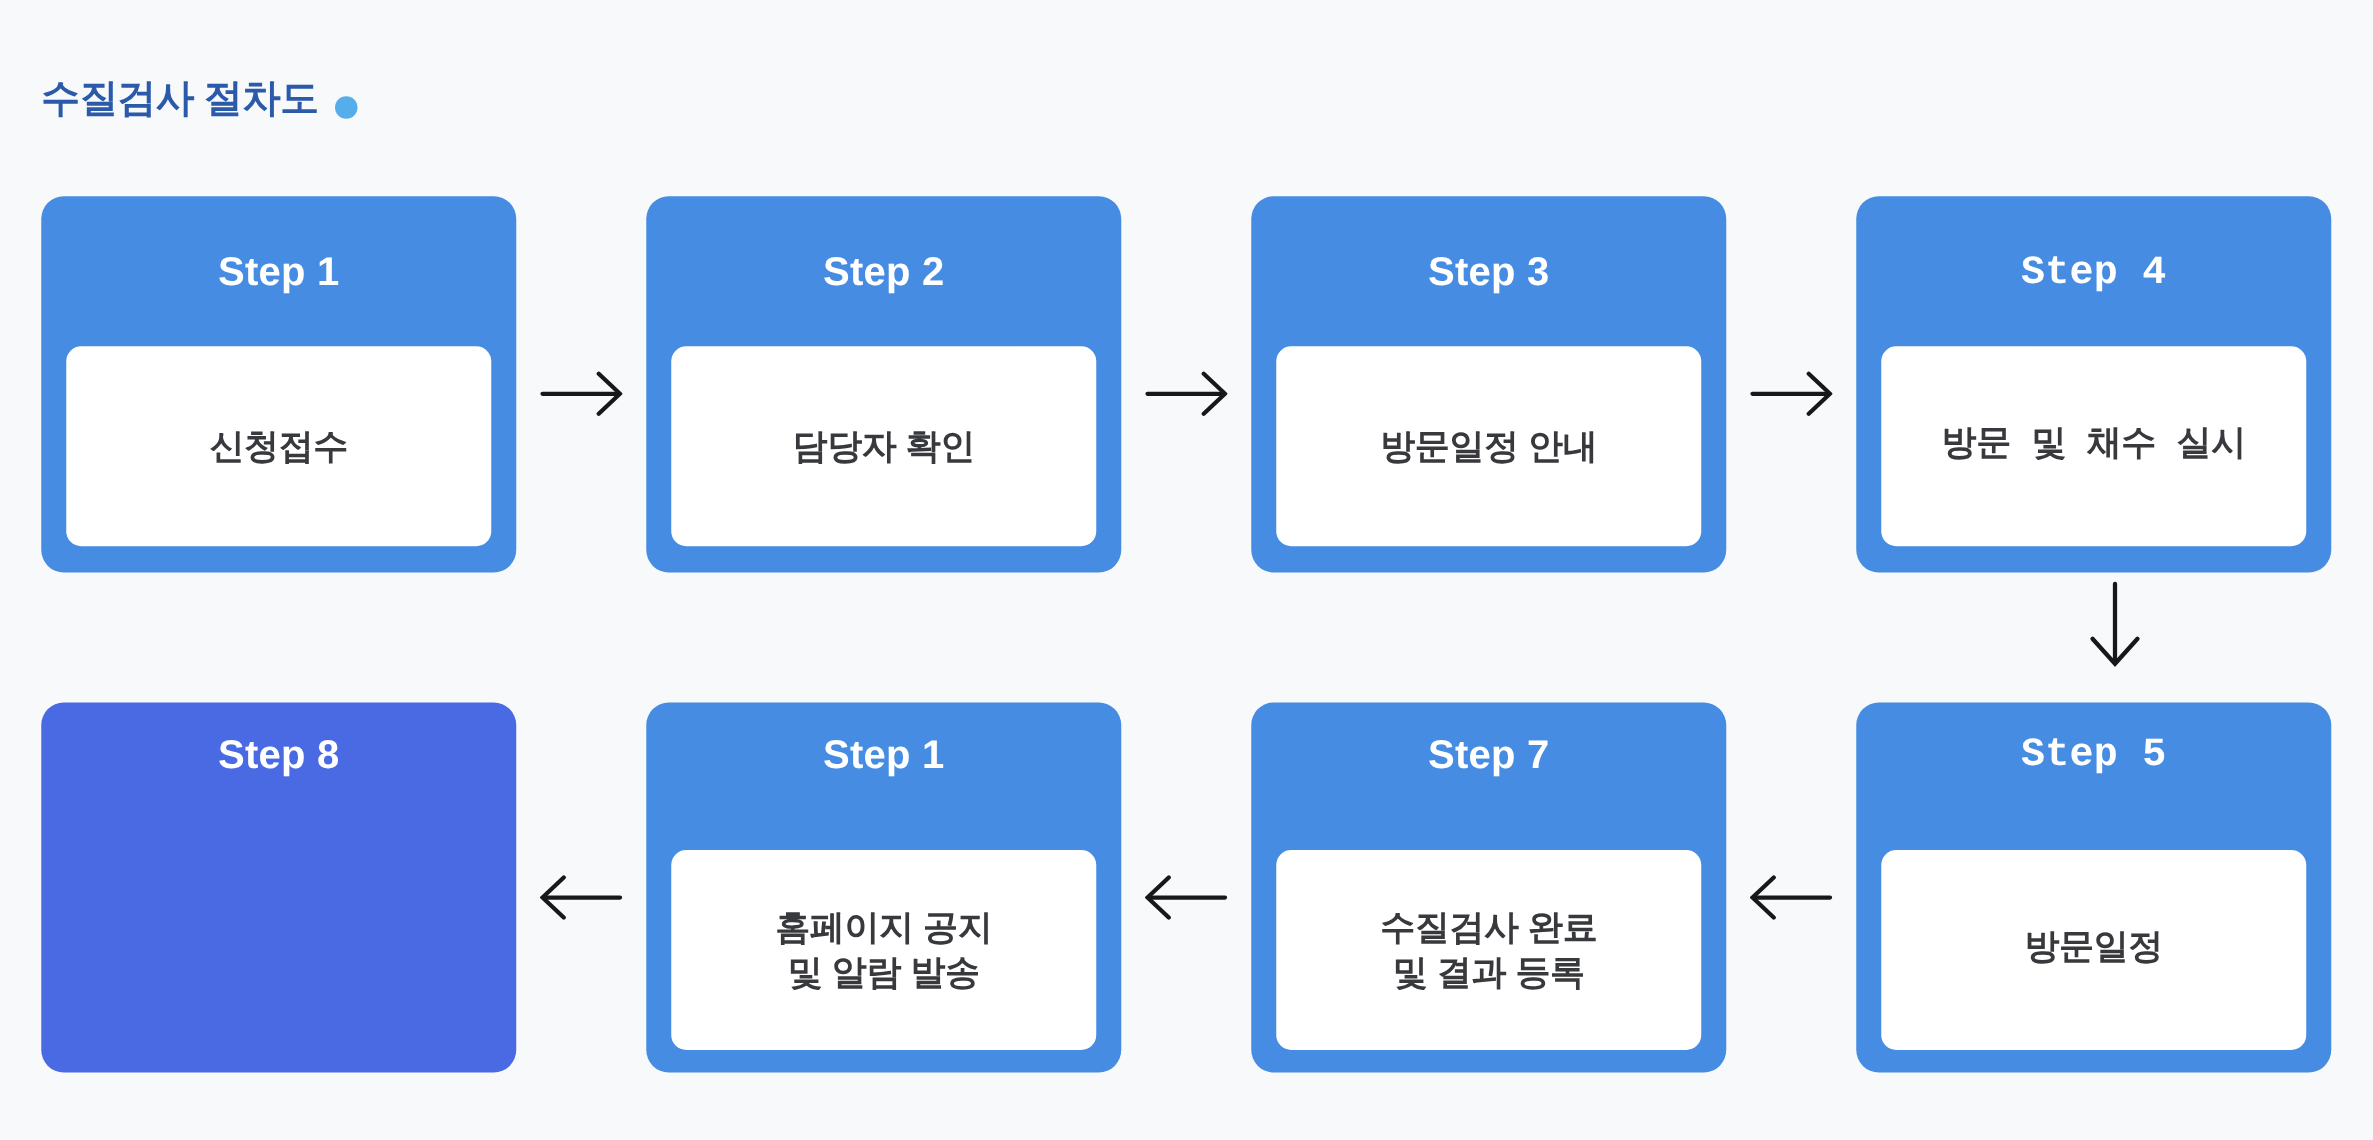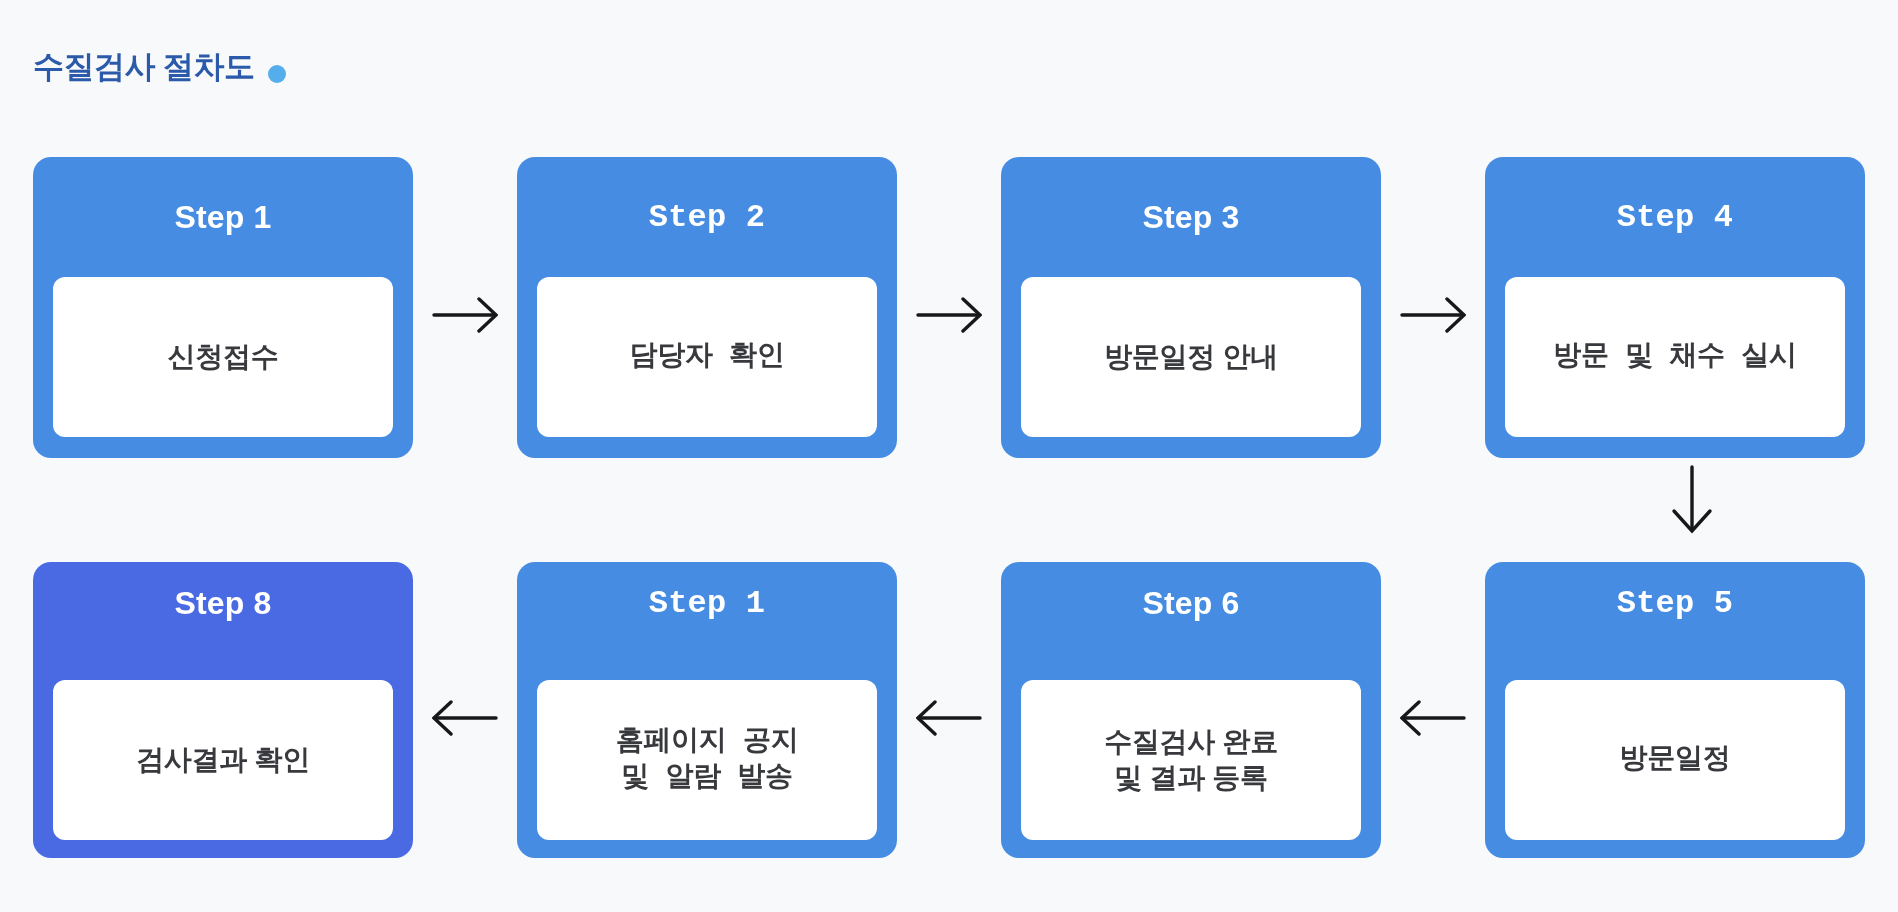--- a/index.html
+++ b/index.html
@@ -21,35 +21,35 @@
     background:var(--background);
     font-family:"Liberation Sans", sans-serif;
     overflow:hidden;
   }
   .title-row{
     position:absolute;left:33px;top:48px;
     display:flex;align-items:flex-end;gap:13px;
   }
   .page-title{
     font-size:31px;font-weight:700;color:var(--title-blue);
-    letter-spacing:-0.5px;line-height:1.2;
+    letter-spacing:-0.5px;line-height:1.2;margin-top:12px;
   }
   .title-dot{
     width:18px;height:18px;border-radius:50%;
     background:var(--dot-blue);margin-bottom:2px;
   }
   .flow{position:absolute;inset:0;}
   .card{
     position:absolute;width:380px;background:var(--box-blue);
     border-radius:18px;
   }
   .card.hl{background:var(--box-highlight);}
   .row1{top:157px;height:301px;}
   .row2{top:562px;height:296px;}
-  .c1{left:33px;}  .c2{left:517px;font-family:Liberation Mono, monospace;}  .c3{left:1001px;}  .c4{left:1485px;font-family:Liberation Mono, monospace;}
+  .c1{left:33px;}  .c2{left:517px;}  .c3{left:1001px;}  .c4{left:1485px;font-family:Liberation Mono, monospace;}
   .card-label{
     position:absolute;left:0;right:0;top:0;
     display:flex;align-items:center;justify-content:center;
     color:var(--step-text);font-size:32px;font-weight:700;
     letter-spacing:0.2px;
   }
   .row1 .card-label{height:120px;}
   .row2 .card-label{height:82px;}
   .card-inner{
     position:absolute;left:20px;right:20px;
@@ -89,29 +89,28 @@
     <div class="card-label">Step 3</div>
     <div class="card-inner">방문일정 안내</div>
   </div>
   <div class="card row1 c4">
     <div class="card-label">Step 4</div>
     <div class="card-inner">방문 및 채수 실시</div>
   </div>
 
   <div class="card row2 c1 hl">
     <div class="card-label">Step 8</div>
-    <div class="card-inner">검사결과 확인</div>
   </div>
   <div class="card row2 c2">
     <div class="card-label">Step 1</div>
     <div class="card-inner">홈페이지 공지
 및 알람 발송</div>
   </div>
   <div class="card row2 c3">
-    <div class="card-label">Step 6</div>
+    <div class="card-label">Step 7</div>
     <div class="card-inner">수질검사 완료
 및 결과 등록</div>
   </div>
   <div class="card row2 c4">
     <div class="card-label">Step 5</div>
     <div class="card-inner">방문일정</div>
   </div>
 
   <span class="arrow ar1 ga">
     <svg width="66" height="56" viewBox="0 0 66 56" fill="none" stroke="#17181a" stroke-width="3.4" stroke-linecap="round" stroke-linejoin="miter">

